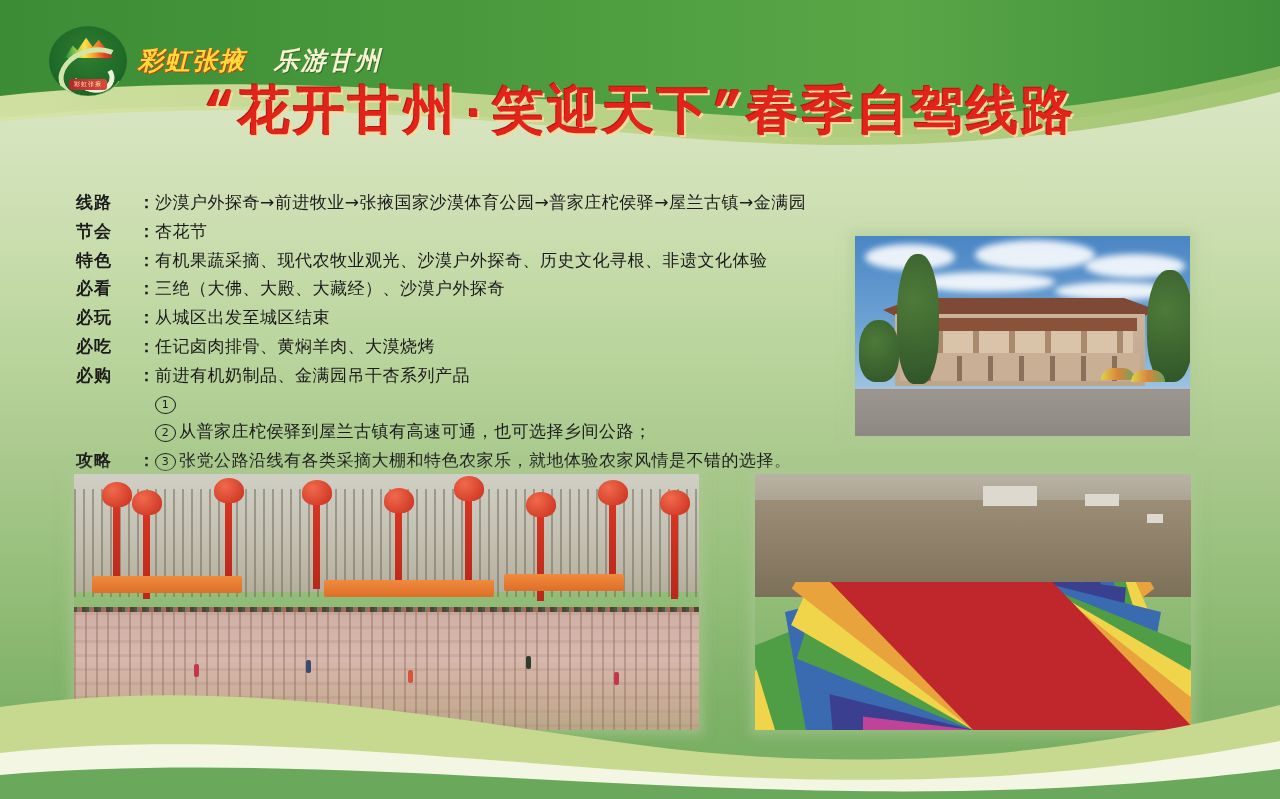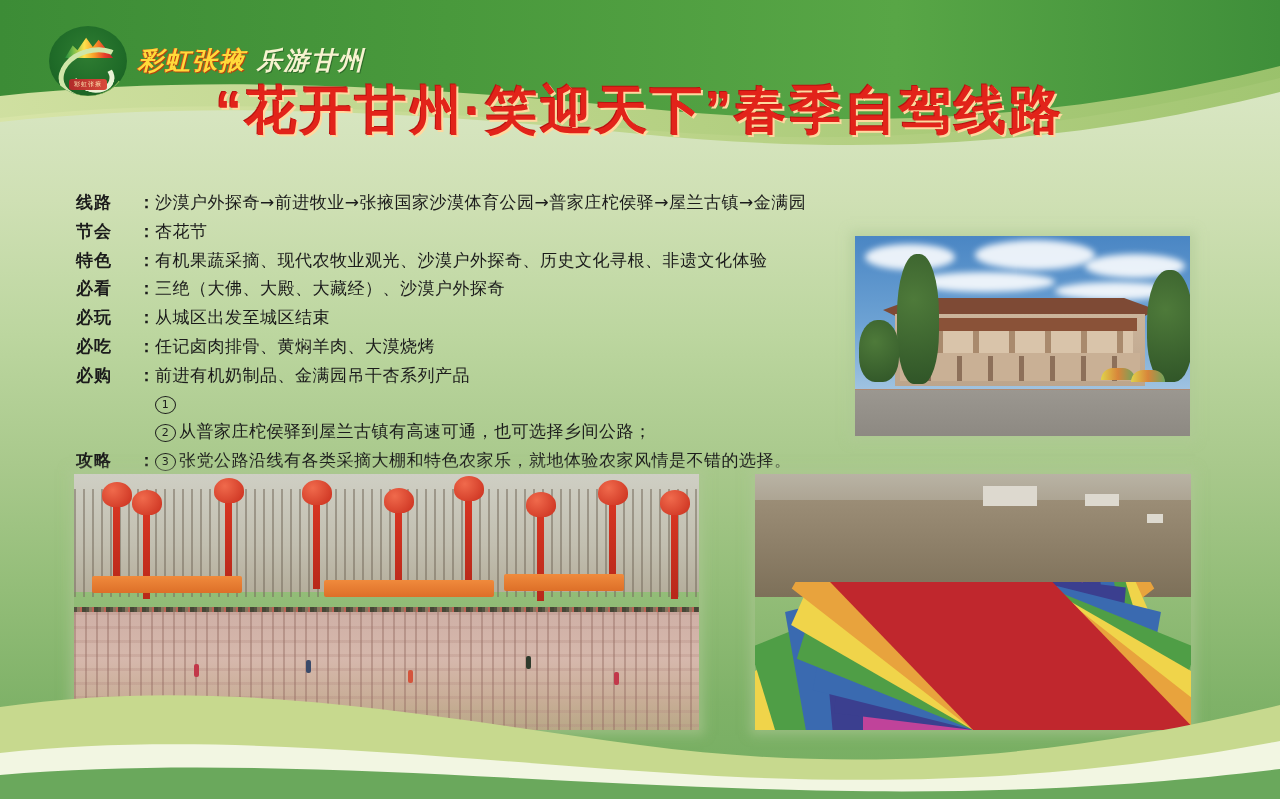--- a/index.html
+++ b/index.html
@@ -46,26 +46,26 @@
   .logo-ribbon span{
     display:block;color:#ffe9b5;font-size:6px;line-height:11px;text-align:center;letter-spacing:1px;
   }
 
   .slogan{
     position:absolute;left:138px;top:44px;
     font-family:"DejaVu Serif","Liberation Serif",serif;
     font-size:25px;font-weight:bold;font-style:italic;letter-spacing:2px;white-space:nowrap;
   }
   .slogan .s1{color:#ffdb3a;text-shadow:1px 1px 0 #b8430f,-1px 0 0 #e0531a;}
-  .slogan .s2{color:#f7f3d0;margin-left:0;text-shadow:1px 1px 0 #2f6b2a;}
+  .slogan .s2{color:#f7f3d0;margin-left:17px;text-shadow:1px 1px 0 #2f6b2a;}
 
   
   .main-title{
     position:absolute;left:0;top:76px;width:1280px;text-align:center;
-    font-family:Liberation Sans, sans-serif;
+    font-family:Liberation Mono, monospace;
     font-size:52px;font-weight:bold;letter-spacing:3px;color:#e2231a;
     text-shadow:2px 2px 0 #ffd9a0,-1px -1px 0 #b81410;white-space:nowrap;
   }
   .sub-title{
     position:absolute;left:0;top:136px;width:1280px;text-align:center;
     font-family:"DejaVu Serif","Liberation Serif",serif;
     font-size:34px;font-weight:bold;letter-spacing:10px;color:#e8387f;
     text-shadow:1px 1px 0 #ffd2e4;white-space:nowrap;
   }
 

